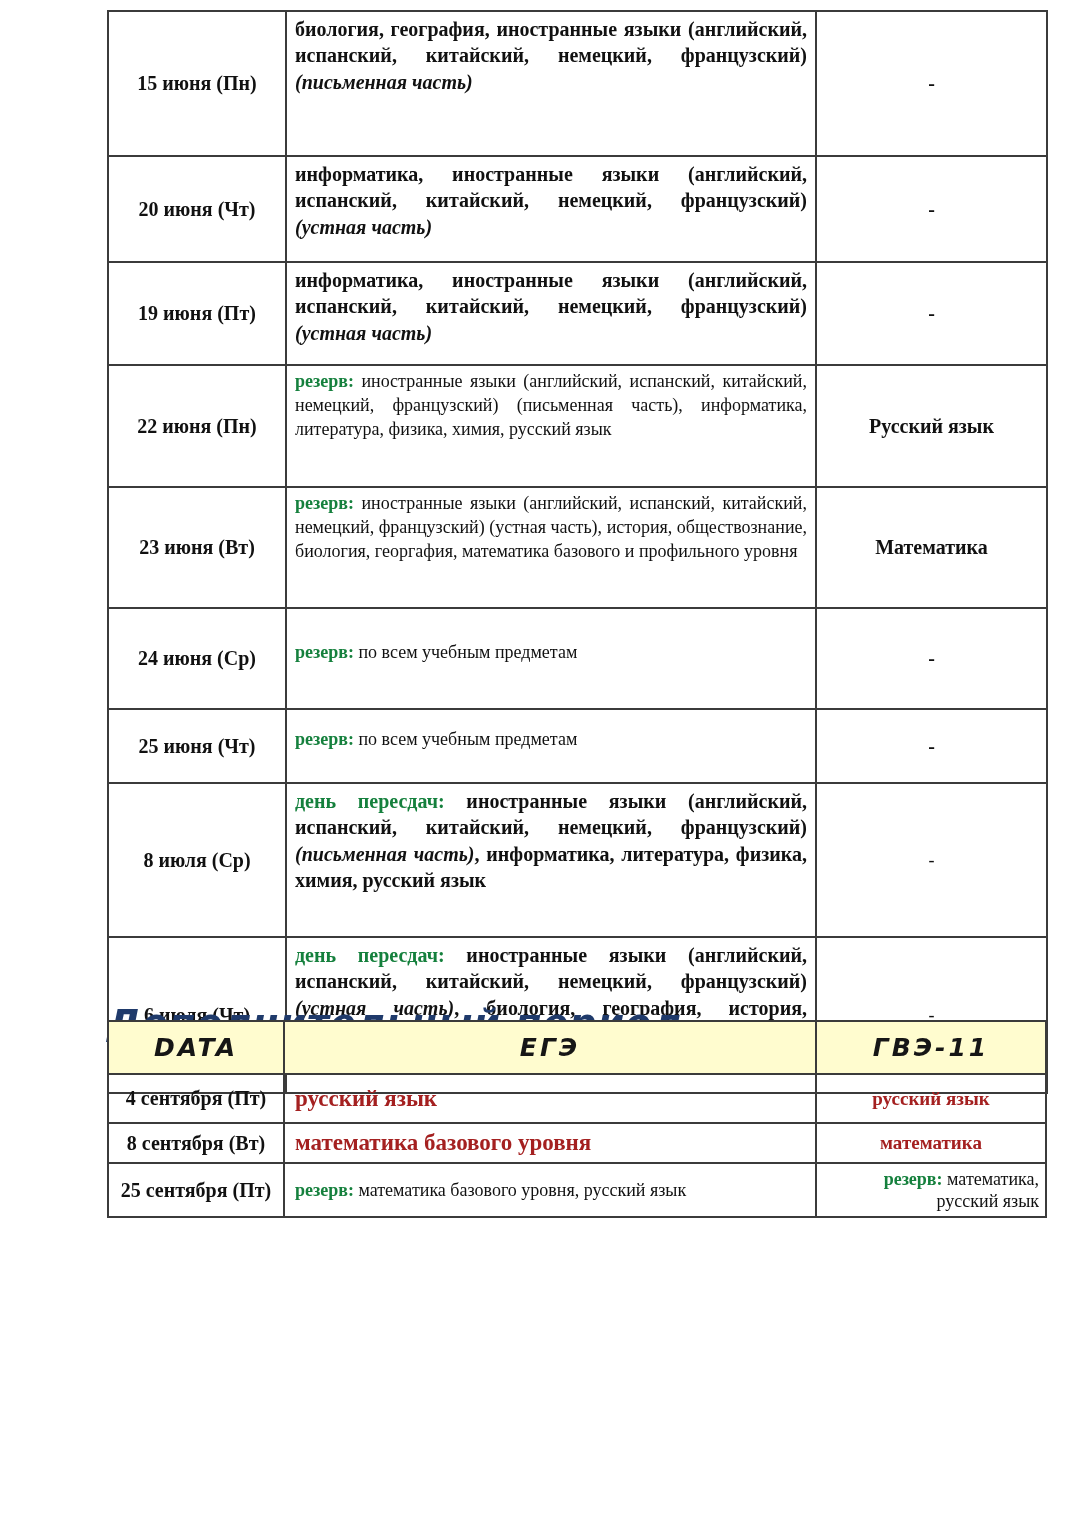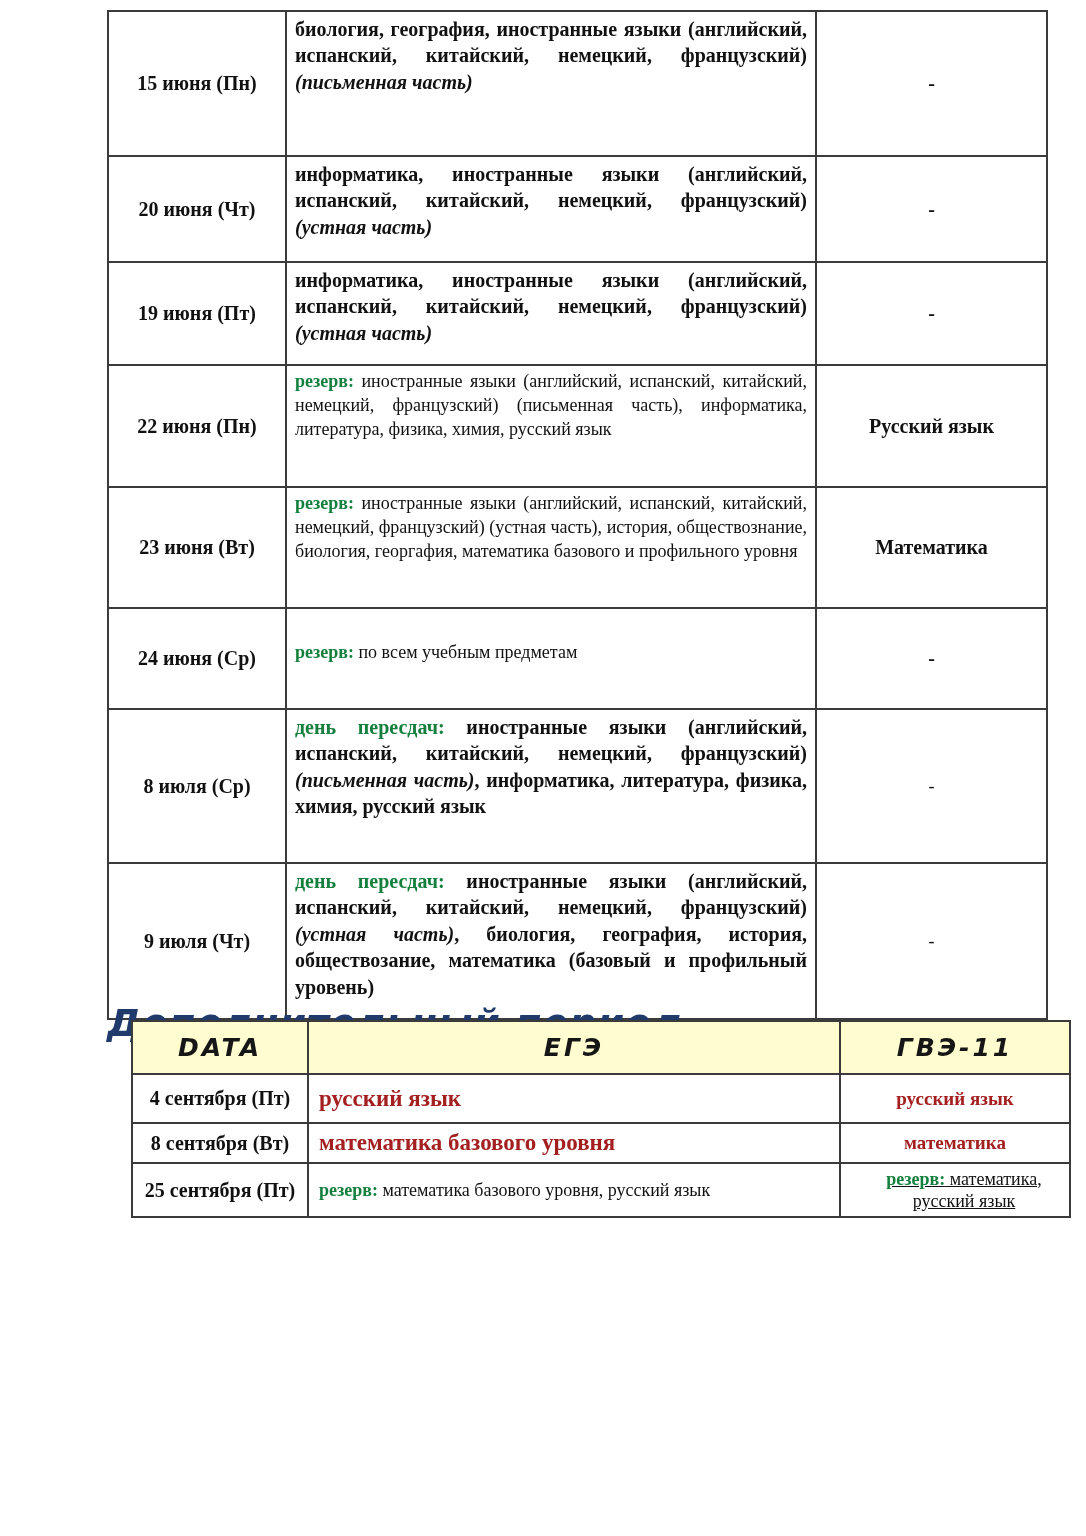--- a/index.html
+++ b/index.html
@@ -1,20 +1,20 @@
 <!DOCTYPE html>
 <html><head>
 <meta charset="utf-8">
 <style>
   html,body{margin:0;padding:0;background:#ffffff;}
   .page{position:relative;width:1086px;height:1536px;background:#fff;overflow:hidden;
         font-family:"Liberation Serif", serif;color:#111;}
   table{border-collapse:collapse;table-layout:fixed;}
   .main-table{position:absolute;left:107px;top:10px;width:939px;}
-  .extra-table{position:absolute;left:107px;top:1020px;width:938px;margin-left:24px;}
+  .extra-table{position:absolute;left:107px;top:1020px;width:938px;}
   td{border:2px solid #3b3b3b;overflow:hidden;}
   
   .main-table col.c1{width:178px}.main-table col.c2{width:530px}.main-table col.c3{width:231px}
   .extra-table col.c1{width:176px}.extra-table col.c2{width:532px}.extra-table col.c3{width:230px}
   
   .c-date{font-weight:bold;font-size:20px;text-align:center;vertical-align:middle;padding:8px 6px;}
   .c-subj{vertical-align:top;text-align:justify;padding:4px 8px 16px 8px;line-height:1.32;}
   .c-gve{font-weight:bold;font-size:20px;text-align:center;vertical-align:middle;padding:2px 4px;}
   .vmid{vertical-align:middle;margin-left:29px;}
   .fs20{font-size:20px}.fs18{font-size:18px}
@@ -35,21 +35,21 @@
   .extra-table .hdr td{background:#fffccf;height:49px;text-align:center;vertical-align:middle;
     font-family:"DejaVu Sans",sans-serif;font-style:italic;font-weight:600;font-size:25px;
     letter-spacing:3px;color:#161616;}
   .x1 td{height:43px}.x2 td{height:34px}.x3 td{height:48px}
   .x-date{font-weight:bold;font-size:20px;text-align:center;vertical-align:middle;padding:1px 4px;line-height:1.15;border-radius:13px;}
   .x-ege{vertical-align:middle;text-align:left;padding:2px 6px 2px 10px;}
   .x-ege-big{font-weight:bold;color:#a42020;font-size:23px;}
   .x-gve{vertical-align:middle;text-align:center;padding:2px 6px;}
   .x-gve-big{font-weight:bold;color:#a42020;font-size:19px;}
   .x-small{font-size:18px;line-height:1.25;}
-  .x-gve-left{text-align:center;padding-left:24px;text-decoration:underline;}
+  .x-gve-left{text-align:right;padding-left:24px;}
 </style>
 </head>
 <body>
 
 <div class="page">
 
   <table class="main-table">
     <colgroup>
         <col class="c1">
         <col class="c2">
@@ -79,27 +79,32 @@
       <tr class="r5">
         <td class="c-date">23 июня (Вт)</td>
         <td class="c-subj fs18"><span class="seg-red">резерв:</span><span class="seg-normal"> иностранные языки (английский, испанский, китайский, немецкий, французский) (устная часть), история, обществознание, биология, георгафия, математика базового и профильного уровня</span></td>
         <td class="c-gve">Математика</td>
       </tr>
       <tr class="r6">
         <td class="c-date">24 июня (Ср)</td>
         <td class="c-subj fs18 vmid"><span class="seg-red">резерв:</span><span class="seg-normal"> по всем учебным предметам</span></td>
         <td class="c-gve">-</td>
       </tr>
+      <tr class="r7">
+        <td class="c-date">25 июня (Чт)</td>
+        <td class="c-subj fs18 vmid"><span class="seg-red">резерв:</span><span class="seg-normal"> по всем учебным предметам</span></td>
+        <td class="c-gve">-</td>
+      </tr>
       <tr class="r8">
         <td class="c-date">8 июля (Ср)</td>
         <td class="c-subj fs20"><span class="seg-red">день пересдач:</span><span class="seg-bold"> иностранные языки (английский, испанский, китайский, немецкий, французский) </span><span class="seg-bold-italic">(письменная часть)</span><span class="seg-bold">, информатика, литература, физика, химия, русский язык</span></td>
         <td class="c-gve dash-thin">-</td>
       </tr>
       <tr class="r9">
-        <td class="c-date">9 июля (Чт)</td>
+        <td class="c-date">6 июля (Чт)</td>
         <td class="c-subj fs20"><span class="seg-red">день пересдач:</span><span class="seg-bold"> иностранные языки (английский, испанский, китайский, немецкий, французский) </span><span class="seg-bold-italic">(устная часть)</span><span class="seg-bold">, биология, география, история, обществозание, математика (базовый и профильный уровень)</span></td>
         <td class="c-gve dash-thin">-</td>
       </tr>
     </tbody>
   </table>
 
   <div class="section-heading">Дополнительный период</div>
 
   <table class="extra-table">
     <colgroup>

